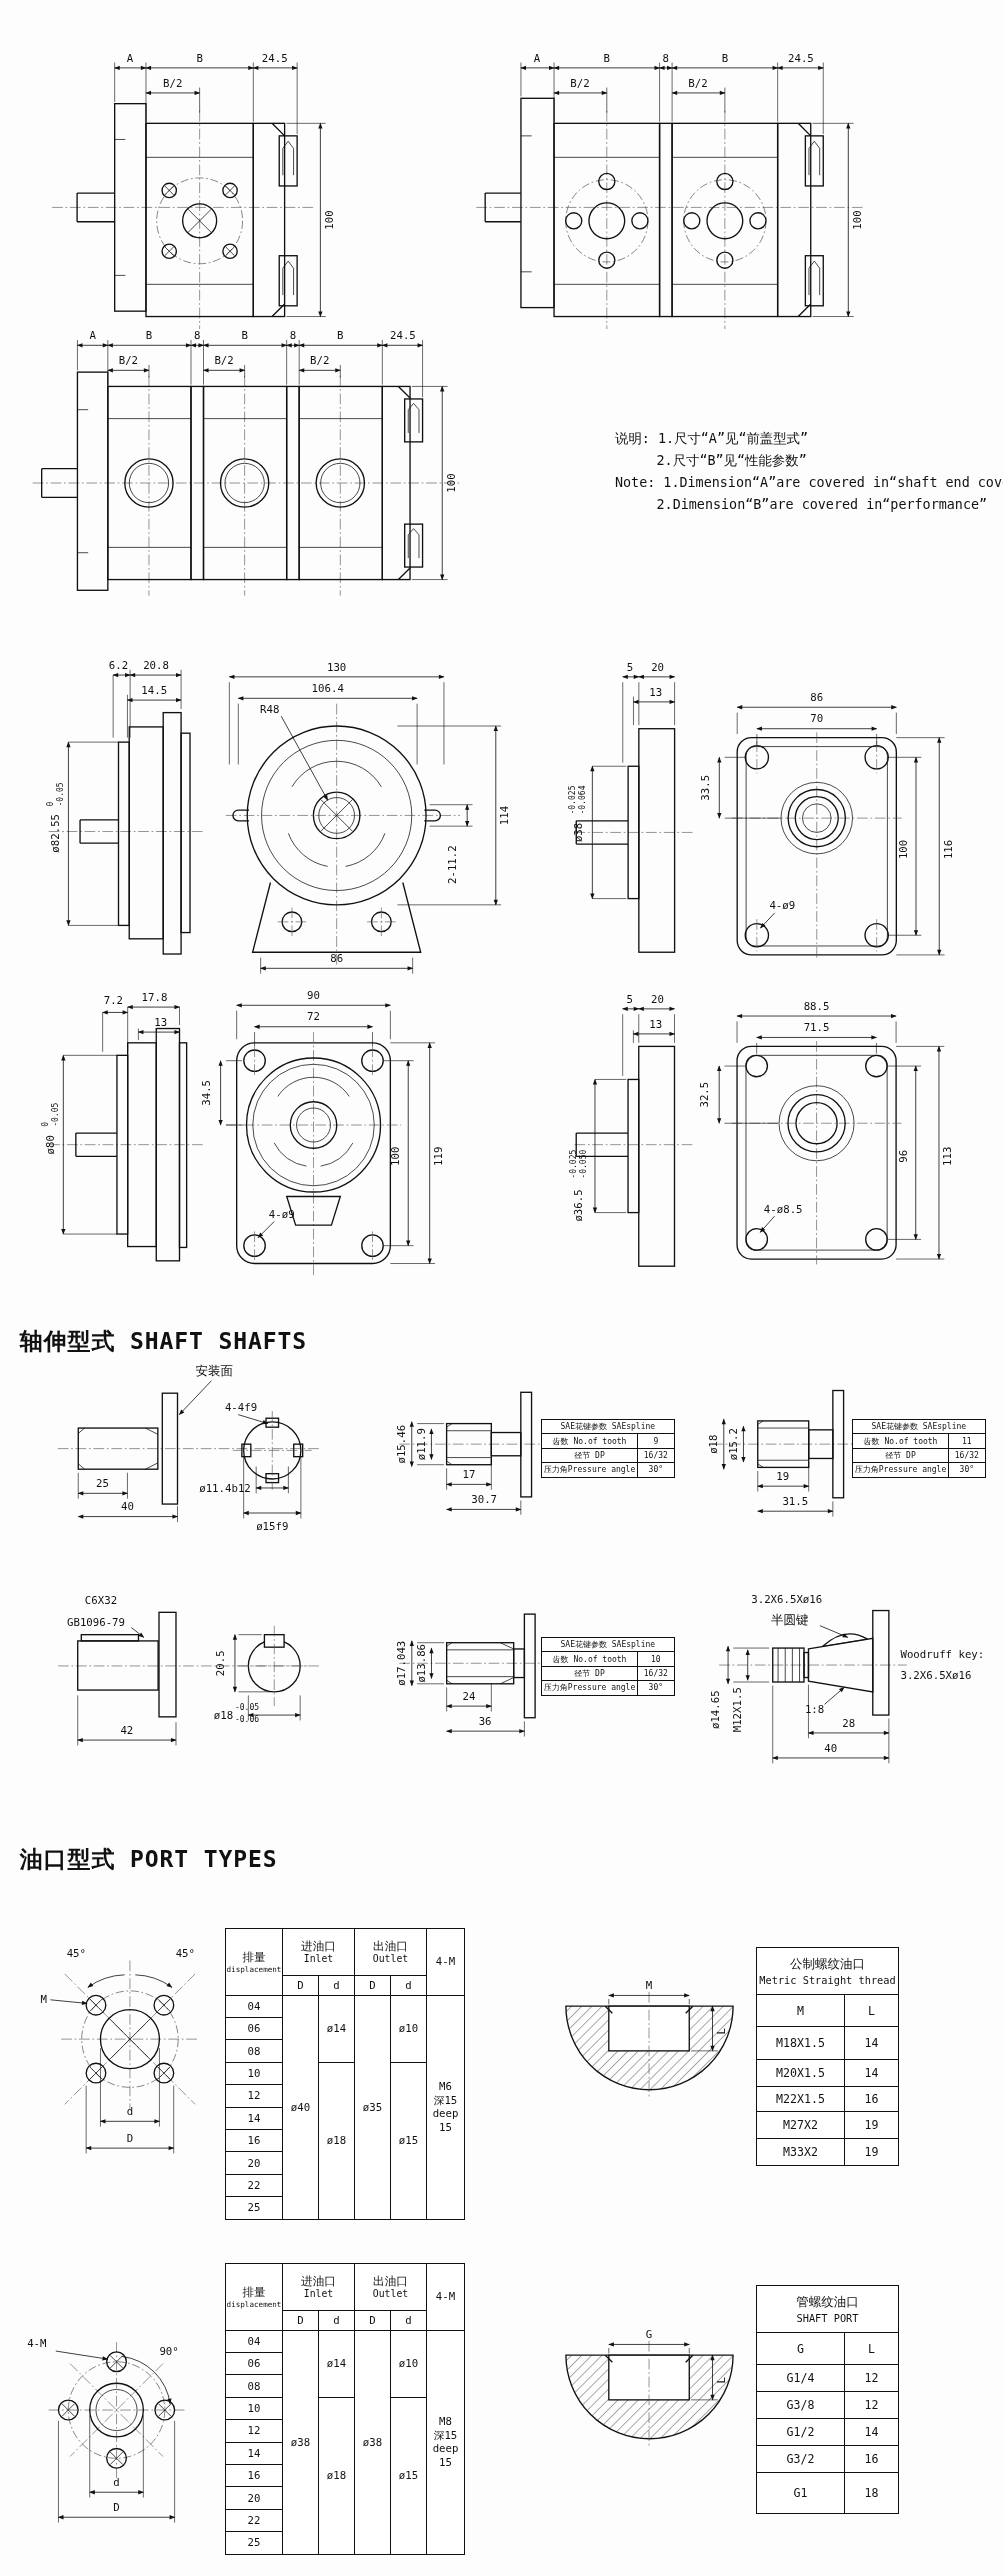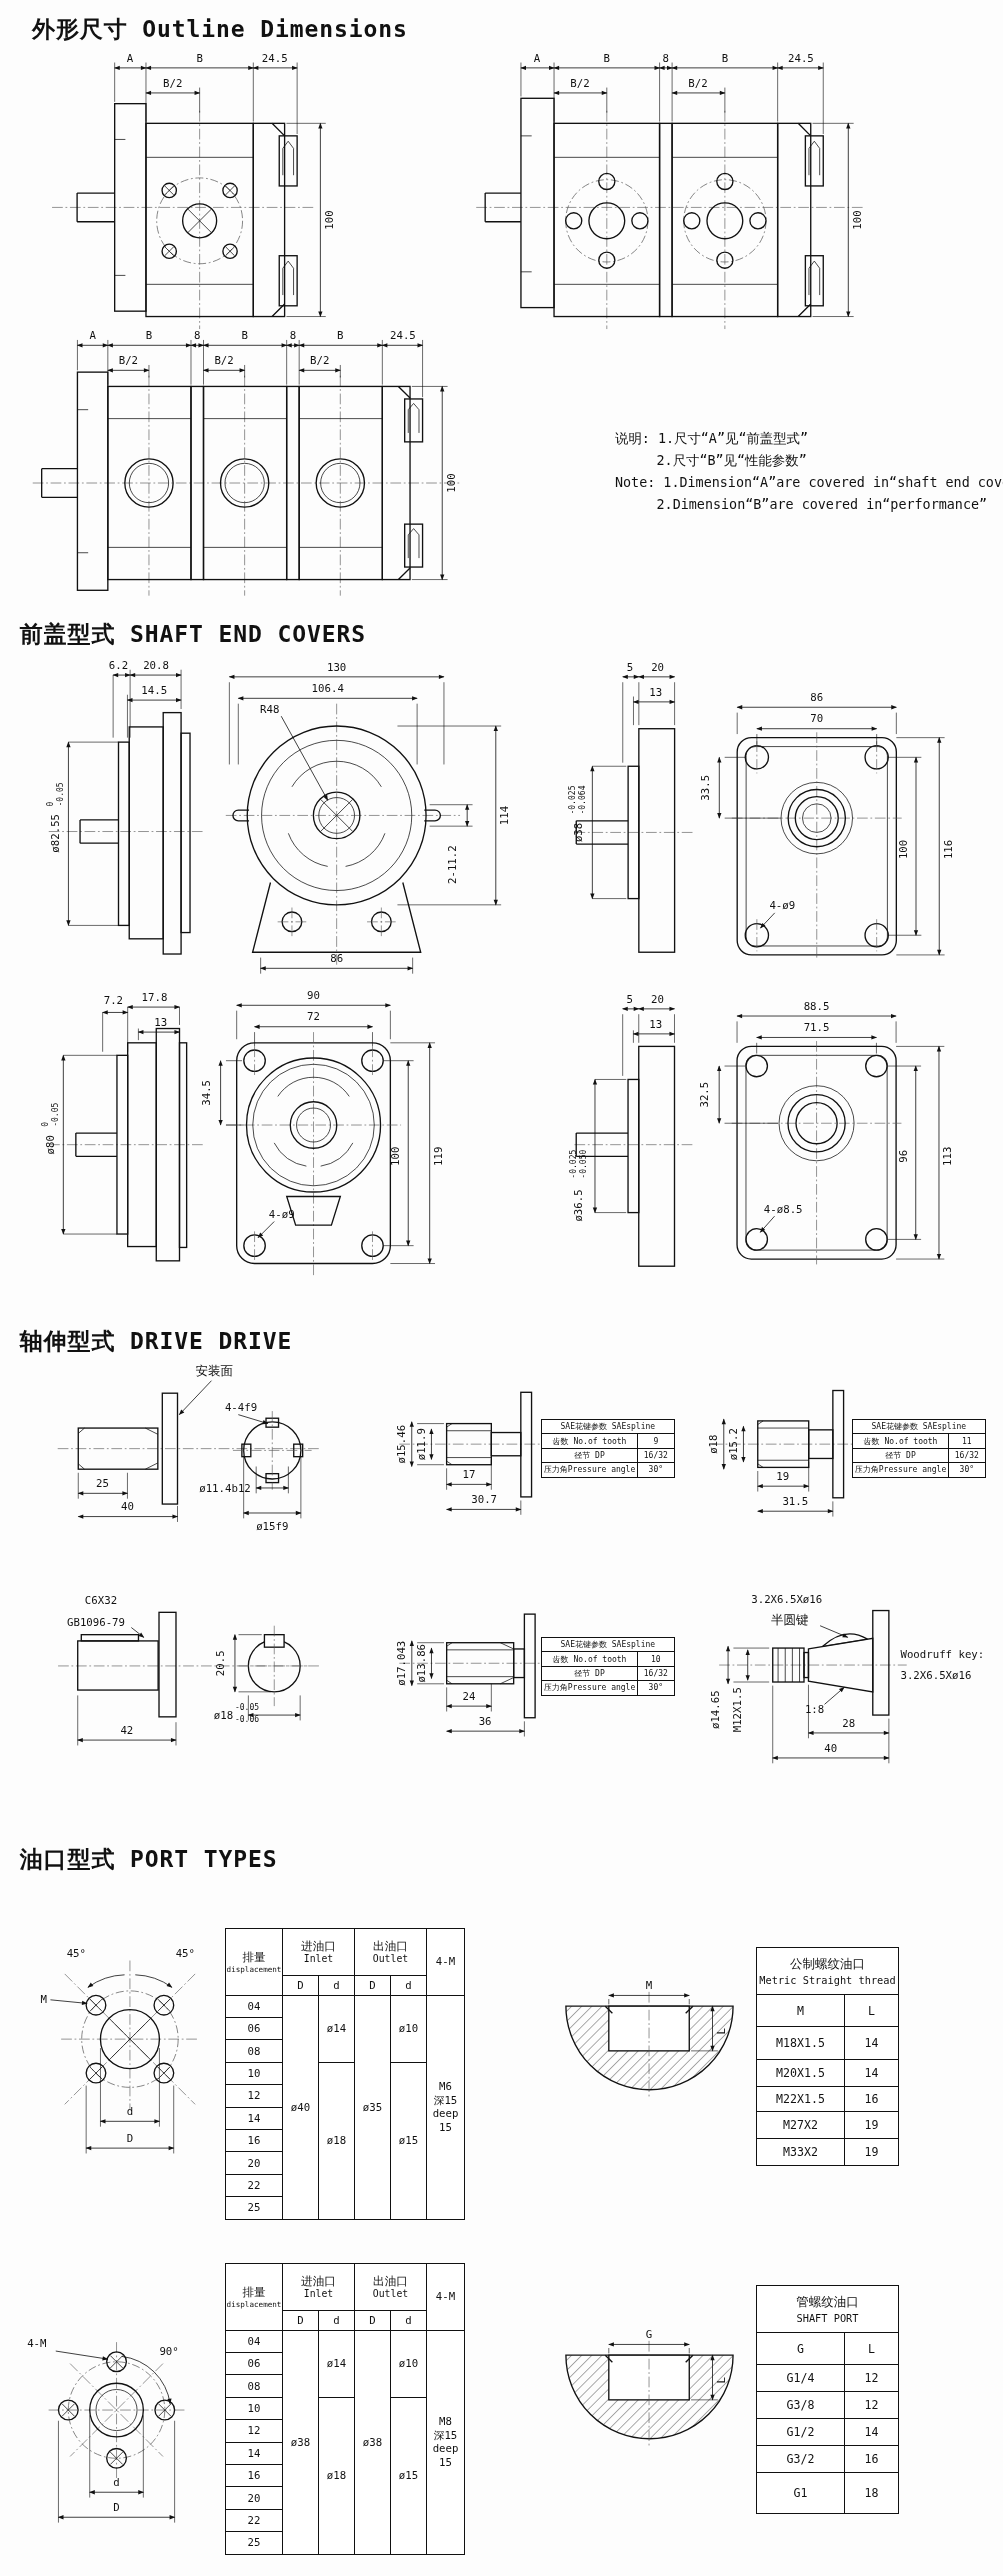--- a/index.html
+++ b/index.html
@@ -45,21 +45,20 @@
 <div class="page">
 
 <svg width="0" height="0" class="abs" aria-hidden="true">
   <defs>
     <marker id="arr" viewBox="0 0 10 10" refX="9" refY="5" markerWidth="9" markerHeight="7" orient="auto-start-reverse">
       <path d="M0,1.2 L10,5 L0,8.8 Z" fill="#111"></path>
     </marker>
   </defs>
 </svg>
 
-<div class="abs sec-title" style="left:32px; top:14.3px;">外形尺寸 Outline Dimensions</div>
 
 <svg class="drw" style="left:25px; top:50px;" width="394" height="288" viewBox="0 0 440 322">
   <g>
     <line class="cl" x1="30" y1="176" x2="325" y2="176"></line>
     <line class="cl" x1="195" y1="68" x2="195" y2="312"></line>
     <path class="ln" d="M58,160 H100 M58,192 H100 M58,160 V192"></path>
     <rect class="ln" x="100" y="60" width="35" height="232"></rect>
     <path class="tn" d="M100,100 H112 M100,252 H112"></path>
     <rect class="ln" x="135" y="82" width="120" height="216"></rect>
     <path class="tn" d="M135,120 H255 M135,262 H255"></path>
@@ -209,21 +208,20 @@
   </g>
 </svg>
 
 <div class="abs notes" style="left:615px; top:428px;">
   <div>说明: 1.尺寸“A”见“前盖型式”</div>
   <div class="ind">2.尺寸“B”见“性能参数”</div>
   <div>Note: 1.Dimension“A”are covered in“shaft end covers”</div>
   <div class="ind">2.Dimension“B”are covered in“performance”</div>
 </div>
 
-<div class="abs sec-title" style="left:19.7px; top:619px;">前盖型式 SHAFT END COVERS</div>
 
 <svg class="drw" style="left:13.4px; top:657px;" width="979" height="358" viewBox="0 0 1095 400">
   <g>
     <line class="cl" x1="40" y1="195" x2="215" y2="195"></line>
     <path class="ln" d="M75,182 H118 M75,208 H118 M75,182 V208"></path>
     <rect class="ln" x="118" y="95" width="12" height="205"></rect>
     <rect class="ln" x="130" y="78" width="38" height="237"></rect>
     <rect class="ln" x="168" y="62" width="20" height="270"></rect>
     <rect class="ln" x="188" y="85" width="10" height="223"></rect>
     <path class="x" d="M112,20 V90 M131,14 V90 M188,14 V58 M128,42 V90"></path>
@@ -420,21 +418,21 @@
     <path class="x" d="M979,84 H1016 M979,278 H1016 M988,62 H1042 M988,300 H1042"></path>
     <line class="dm" x1="1010" y1="84" x2="1010" y2="278"></line>
     <text class="dt" x="1000" y="185" transform="rotate(-90 1000 185)">96</text>
     <line class="dm" x1="1036" y1="62" x2="1036" y2="300"></line>
     <text class="dt" x="1050" y="185" transform="rotate(-90 1050 185)">113</text>
     <line class="ld" x1="852" y1="252" x2="836" y2="270"></line>
     <text class="dtl" x="840" y="248">4-ø8.5</text>
   </g>
 </svg>
 
-<div class="abs sec-title" style="left:19.7px; top:1326px;">轴伸型式 DRIVE DRIVE</div>
+<div class="abs sec-title" style="left:19.7px; top:1326px;">轴伸型式 SHAFT SHAFTS</div>
 
 <svg class="drw" style="left:13.4px; top:1352px;" width="979" height="246" viewBox="0 0 1095 275">
   <g>
     <line class="cl" x1="50" y1="108" x2="345" y2="108"></line>
     <rect class="ln" x="73" y="85" width="89" height="46"></rect>
     <path class="tn" d="M73,91 L80,85 M73,125 L80,131 M148,85 L162,92 M148,131 L162,124"></path>
     <rect class="ln" x="167" y="46" width="17" height="124"></rect>
     <text class="zh" x="204" y="26">安装面</text>
     <line class="ld" x1="222" y1="32" x2="186" y2="70"></line>
     <text class="dtl" x="237" y="66">4-4f9</text>

